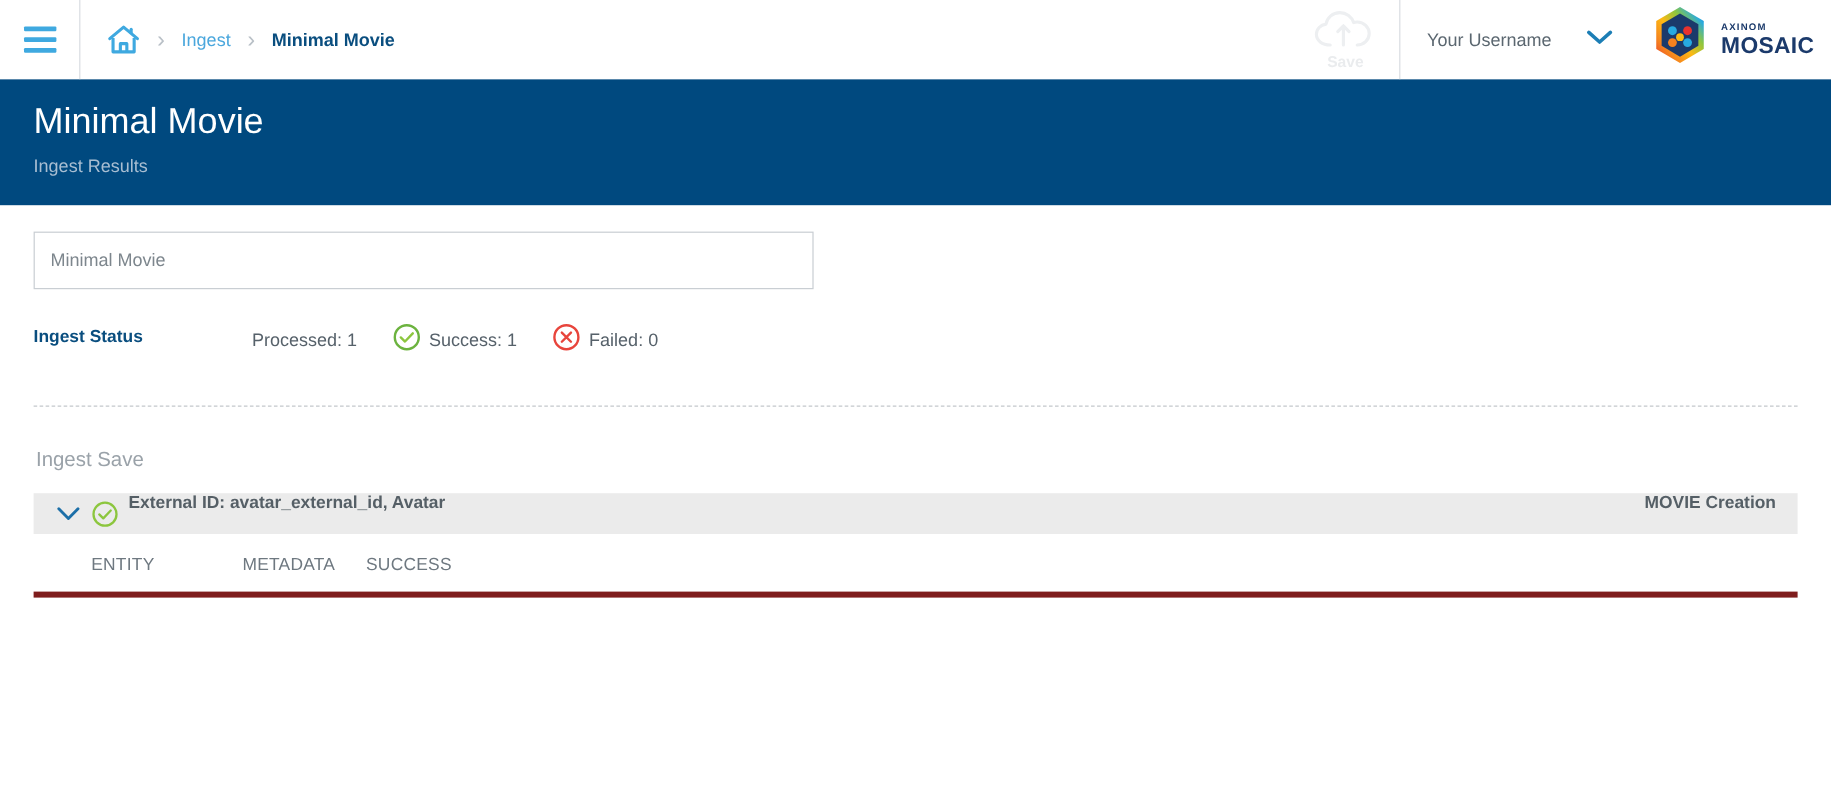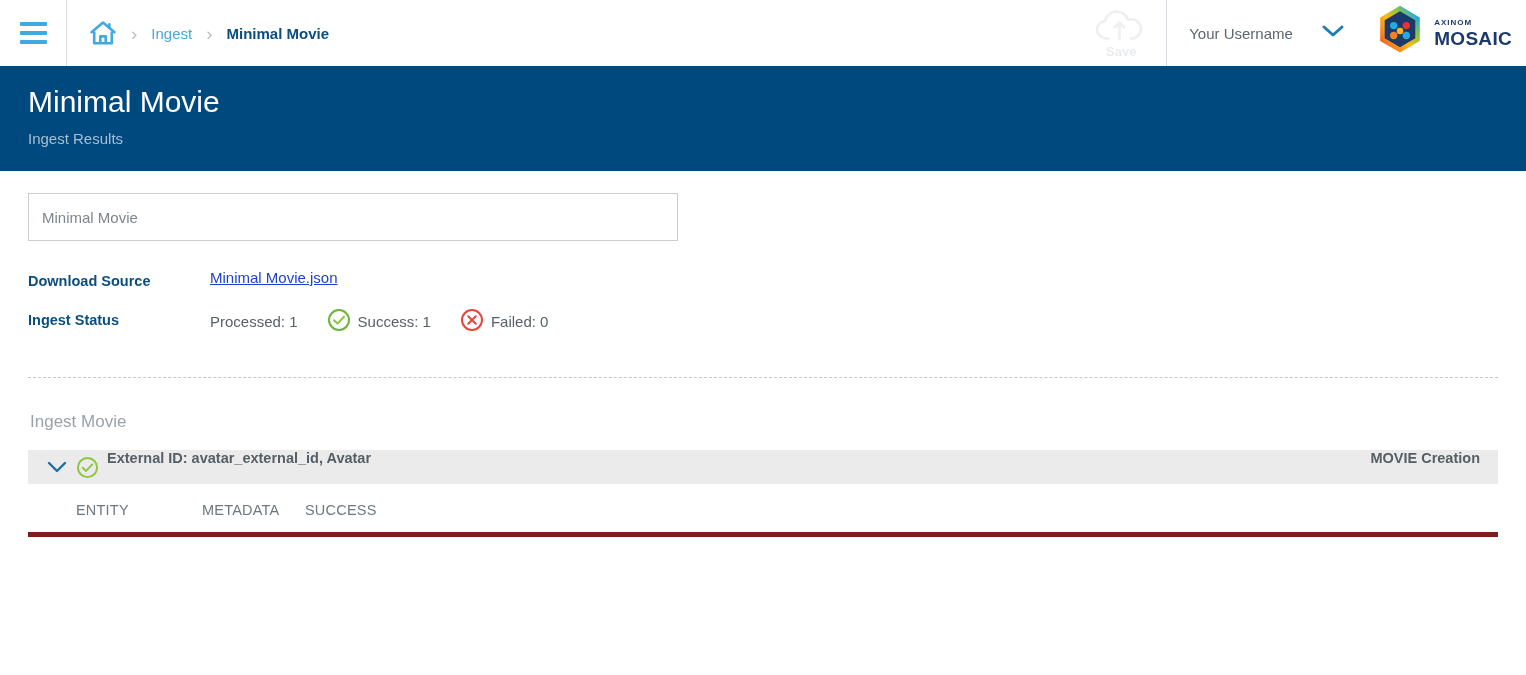--- a/index.html
+++ b/index.html
@@ -365,26 +365,20 @@
 <div class="content">
 
   <div class="form-rows">
 
     <div class="frow row-title">
       <div class="fvalue">
         <input class="text-input" type="text" value="Minimal Movie" style="">
       </div>
     </div>
 
-    <div class="frow row-source">
-      <div class="flabel">Download Source</div>
-      <div class="fvalue">
-        <a class="dl-link">Minimal Movie.json</a>
-      </div>
-    </div>
 
 
     <div class="frow row-status">
       <div class="flabel">Ingest Status</div>
       <div class="fvalue">
         <div class="status-line">
           <span class="status-chunk">
             <span>Processed: 1</span>
           </span>
           <span class="status-chunk">
@@ -406,21 +400,21 @@
             <span>Failed: 0</span>
           </span>
         </div>
       </div>
     </div>
 
   </div>
 
   <div class="divider-dashed"></div>
 
-  <div class="section-title">Ingest Movie</div>
+  <div class="section-title">Ingest Save</div>
 
   <div class="ingest-row">
     <span class="ingest-chevron">
       <svg width="22" height="14" viewBox="0 0 22 14" fill="none">
         <path d="M3 3 L11 11 L19 3" stroke="#1C6FA8" stroke-width="2.4" stroke-linecap="round" stroke-linejoin="round"></path>
       </svg>
     </span>
     <span class="ingest-status-icon">
       <svg width="23" height="23" viewBox="0 0 24 24" fill="none">
         <circle cx="12" cy="12" r="10" stroke="#8CC63E" stroke-width="2"></circle>

